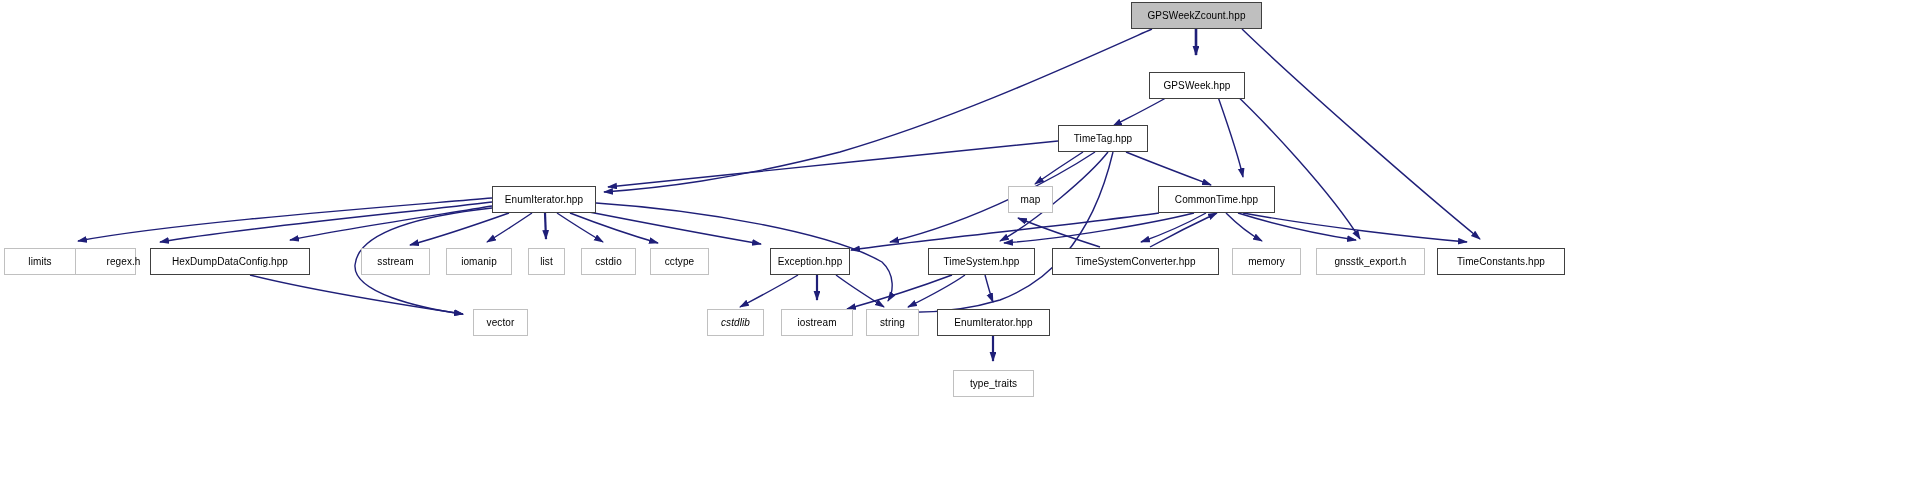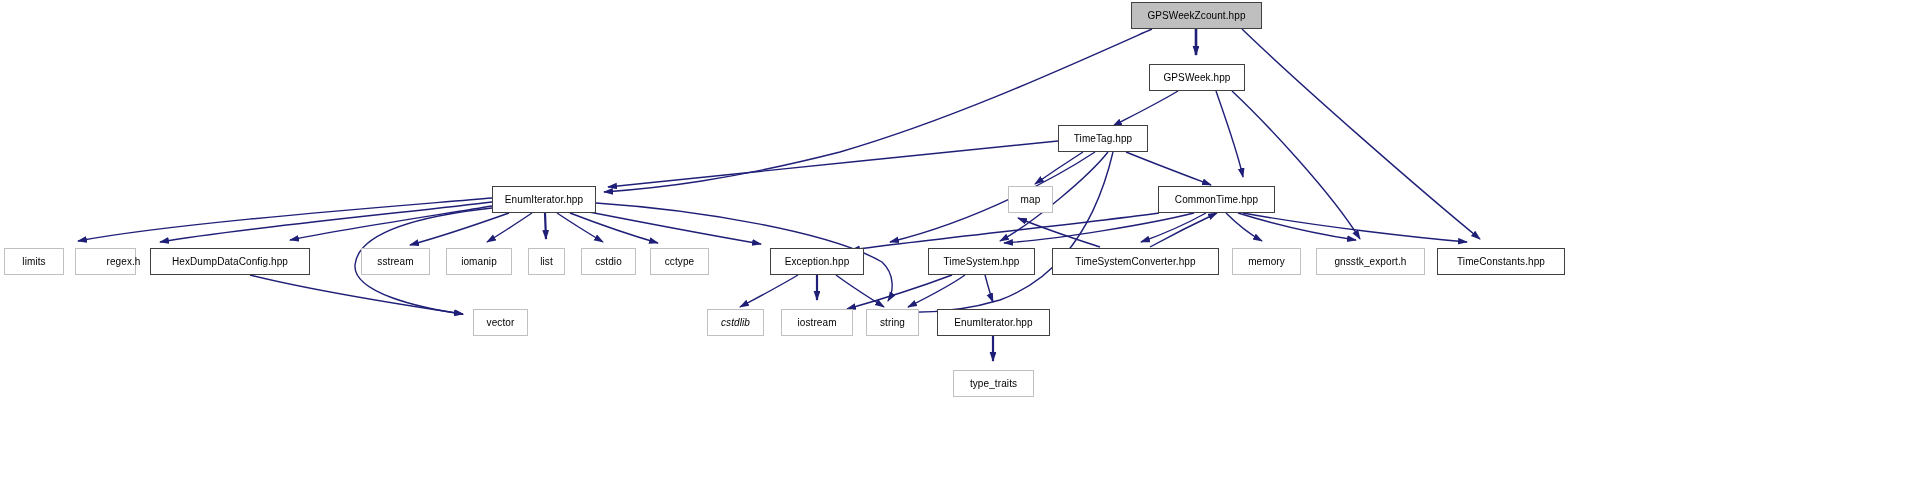--- a/index.html
+++ b/index.html
@@ -147,36 +147,36 @@
       <path d="M985,275 C988,286 991,297 993,302"></path>
 
       <path d="M993,336 L993,361" stroke-width="2.2"></path>
     </g>
   </svg>
 
   <div id="node-layer">
     <div class="node current" style="left:1131px; top:2px; width:131px;">
         <span class="node-label">GPSWeekZcount.hpp</span>
       </div>
-    <div class="node local" style="left:1149px; top:64px; width:96px;">
+    <div class="node local" style="left:1149px; top:72px; width:96px;">
         <span class="node-label">GPSWeek.hpp</span>
       </div>
     <div class="node local" style="left:1058px; top:125px; width:90px;">
         <span class="node-label">TimeTag.hpp</span>
       </div>
     <div class="node local" style="left:492px; top:186px; width:104px;">
         <span class="node-label">EnumIterator.hpp</span>
       </div>
     <div class="node" style="left:1008px; top:186px; width:45px;">
         <span class="node-label">map</span>
       </div>
     <div class="node local" style="left:1158px; top:186px; width:117px;">
         <span class="node-label">CommonTime.hpp</span>
       </div>
-    <div class="node" style="left:4px; top:248px; width:60px;">
+    <div class="node" style="left:4px; top:248px; width:72px;">
         <span class="node-label">limits</span>
       </div>
     <div class="node" style="left:75px; top:248px; width:61px;padding-left:36px;">
         <span class="node-label">regex.h</span>
       </div>
     <div class="node local" style="left:150px; top:248px; width:160px;">
         <span class="node-label">HexDumpDataConfig.hpp</span>
       </div>
     <div class="node" style="left:361px; top:248px; width:69px;">
         <span class="node-label">sstream</span>
@@ -186,21 +186,21 @@
       </div>
     <div class="node" style="left:528px; top:248px; width:37px;">
         <span class="node-label">list</span>
       </div>
     <div class="node" style="left:581px; top:248px; width:55px;">
         <span class="node-label">cstdio</span>
       </div>
     <div class="node" style="left:650px; top:248px; width:59px;">
         <span class="node-label">cctype</span>
       </div>
-    <div class="node local" style="left:770px; top:248px; width:94px;">
+    <div class="node local" style="left:770px; top:248px; width:80px;">
         <span class="node-label">Exception.hpp</span>
       </div>
     <div class="node local" style="left:928px; top:248px; width:107px;">
         <span class="node-label">TimeSystem.hpp</span>
       </div>
     <div class="node local" style="left:1052px; top:248px; width:167px;">
         <span class="node-label">TimeSystemConverter.hpp</span>
       </div>
     <div class="node" style="left:1232px; top:248px; width:69px;">
         <span class="node-label">memory</span>

